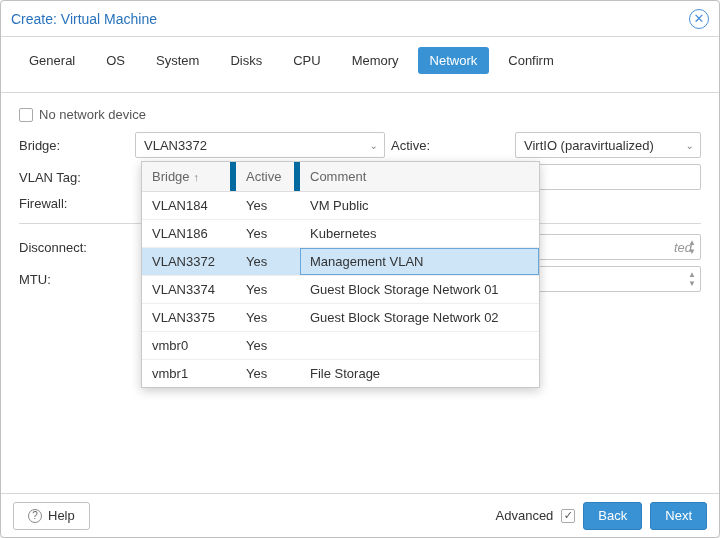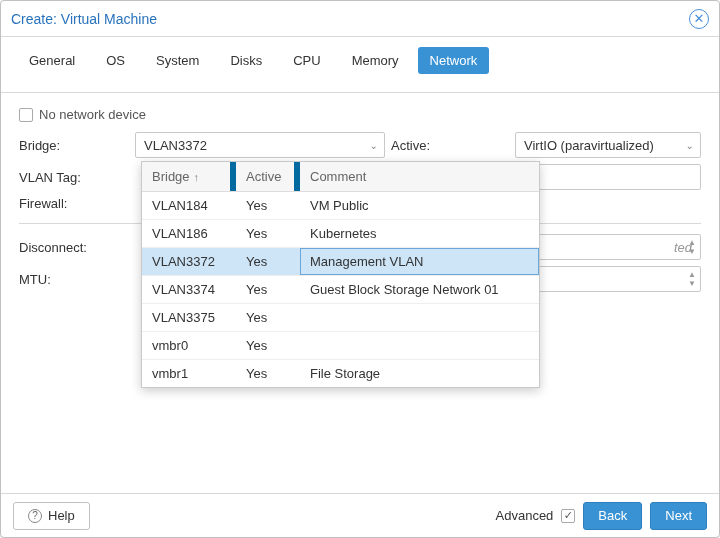--- a/index.html
+++ b/index.html
@@ -206,20 +206,21 @@
   </div>
 
   <div class="tabs">
     <div class="tab">General</div>
     <div class="tab">OS</div>
     <div class="tab">System</div>
     <div class="tab">Disks</div>
     <div class="tab">CPU</div>
     <div class="tab">Memory</div>
     <div class="tab active">Network</div>
+    <div class="tab">Confirm</div>
   </div>
 
   <div class="body">
 
     <div class="checkbox-row">
       <div class="checkbox"></div>
       <span>No network device</span>
     </div>
 
     <div class="form-grid">
@@ -295,20 +296,21 @@
             <div>Management VLAN</div>
           </div>
           <div class="dd-row">
             <div>VLAN3374</div>
             <div>Yes</div>
             <div>Guest Block Storage Network 01</div>
           </div>
           <div class="dd-row">
             <div>VLAN3375</div>
             <div>Yes</div>
+            <div>Guest Block Storage Network 02</div>
           </div>
           <div class="dd-row">
             <div>vmbr0</div>
             <div>Yes</div>
             <div></div>
           </div>
           <div class="dd-row">
             <div>vmbr1</div>
             <div>Yes</div>
             <div>File Storage</div>

